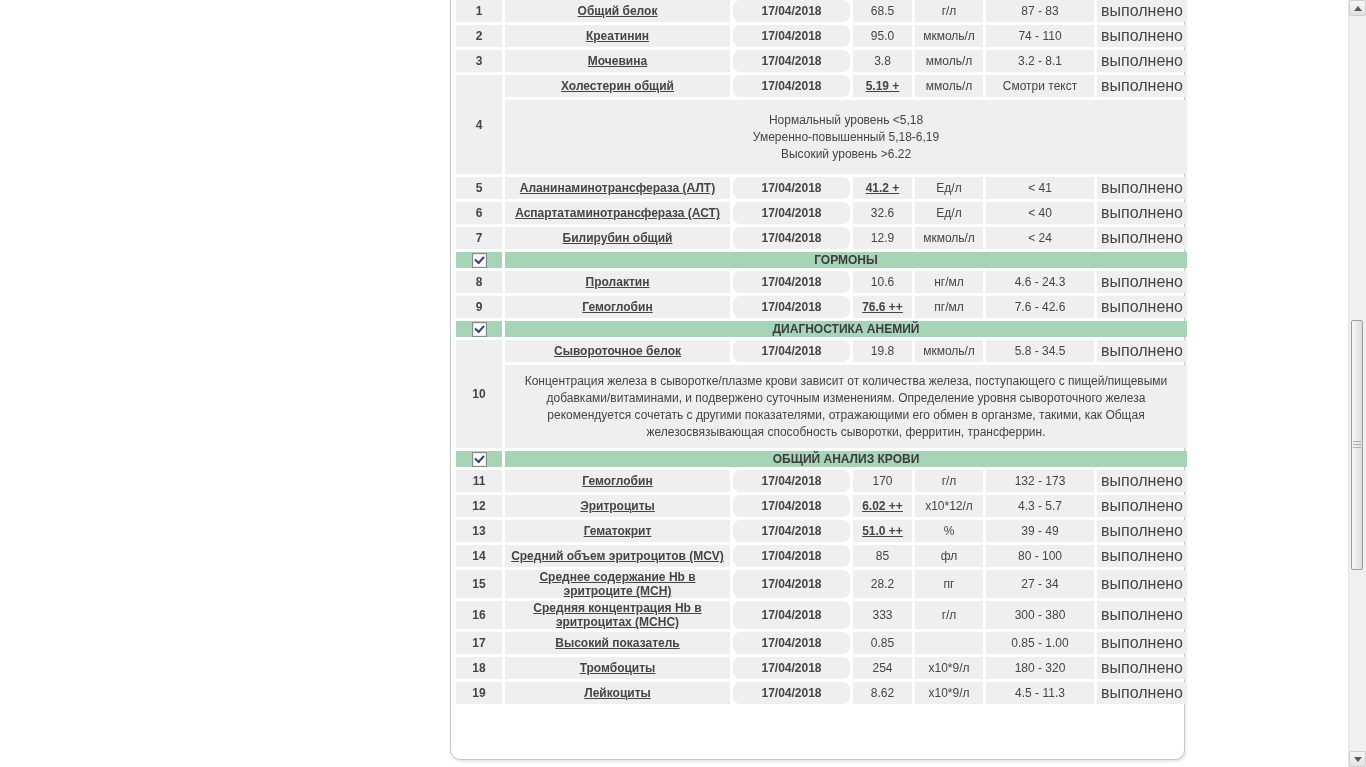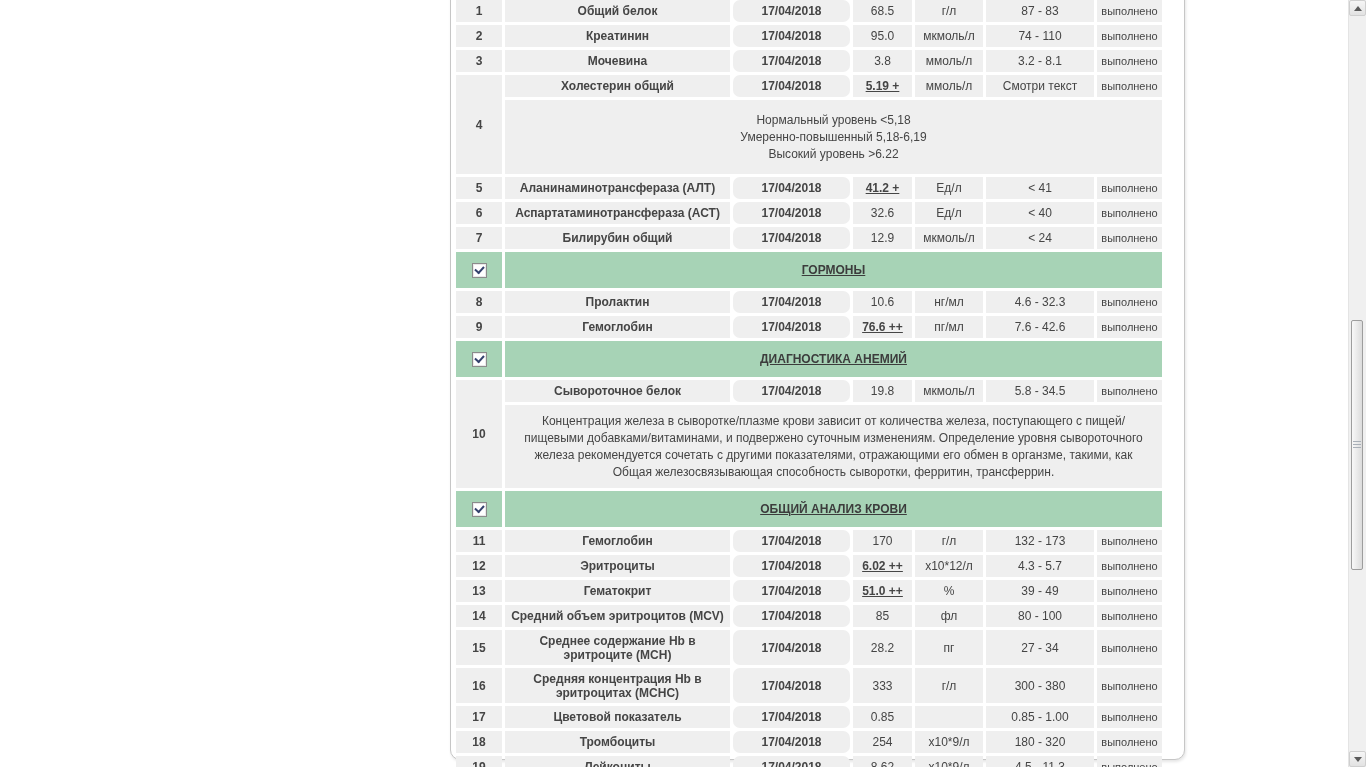--- a/index.html
+++ b/index.html
@@ -17,29 +17,29 @@
   .table-wrap{position:absolute;left:453px;top:-3px;}
   table.results{
     border-collapse:separate;border-spacing:3px;table-layout:fixed;
     background:transparent;
   }
   td{
     background:#efefef;color:#454545;font-size:12px;line-height:14px;
     text-align:center;vertical-align:middle;padding:0 4px;overflow:hidden;
   }
   tr.r-test td{height:22px;}
-  tr.r-tall td{height:35px;}
+  tr.r-tall td{height:28px;}
   td.num{font-weight:bold;}
-  td.name{font-weight:bold;}
+  td.name{font-weight:bold;text-decoration:underline;}
   td.date{font-weight:bold;border-radius:7px;}
   td.result.flagged{font-weight:bold;text-decoration:underline;}
-  td.status{font-size:11px;}
+  td.status{font-size:16px;}
   td.note-td{height:66px;white-space:pre-line;line-height:17px;padding:4px 12px;}
   
-  tr.r-section td{background:#a7d3b6;height:36px;text-decoration:underline;}
+  tr.r-section td{background:#a7d3b6;height:16px;}
   td.section-title{font-weight:bold;color:#3c3c3c;font-size:12px;}
   .checkbox{
     display:inline-block;width:13px;height:13px;background:#ffffff;
     border:1px solid #8b8b8b;position:relative;vertical-align:middle;
     box-shadow:inset 0 0 0 1px #e9e9e9;
   }
   .checkbox .check{
     position:absolute;left:2px;top:2px;width:7px;height:4px;
     border-left:2px solid #33416d;border-bottom:2px solid #33416d;
     transform:rotate(-48deg);
@@ -158,21 +158,21 @@
         <tr class="r-section">
           <td><span class="checkbox"><span class="check"></span></span></td>
           <td class="section-title" colspan="6">ГОРМОНЫ</td>
         </tr>
         <tr class="r-test">
           <td class="num">8</td>
           <td class="name">Пролактин</td>
           <td class="date">17/04/2018</td>
           <td class="result">10.6</td>
           <td class="units">нг/мл</td>
-          <td class="ref">4.6 - 32.3</td>
+          <td class="ref">4.6 - 24.3</td>
           <td class="status">выполнено</td>
         </tr>
         <tr class="r-test">
           <td class="num">9</td>
           <td class="name">Гемоглобин</td>
           <td class="date">17/04/2018</td>
           <td class="result flagged">76.6 ++</td>
           <td class="units">пг/мл</td>
           <td class="ref">7.6 - 42.6</td>
           <td class="status">выполнено</td>
@@ -246,21 +246,21 @@
           <td class="num">16</td>
           <td class="name">Средняя концентрация Hb в эритроцитах (MCHC)</td>
           <td class="date">17/04/2018</td>
           <td class="result">333</td>
           <td class="units">г/л</td>
           <td class="ref">300 - 380</td>
           <td class="status">выполнено</td>
         </tr>
         <tr class="r-test">
           <td class="num">17</td>
-          <td class="name">Цветовой показатель</td>
+          <td class="name">Высокий показатель</td>
           <td class="date">17/04/2018</td>
           <td class="result">0.85</td>
           <td class="units"></td>
           <td class="ref">0.85 - 1.00</td>
           <td class="status">выполнено</td>
         </tr>
         <tr class="r-test">
           <td class="num">18</td>
           <td class="name">Тромбоциты</td>
           <td class="date">17/04/2018</td>

